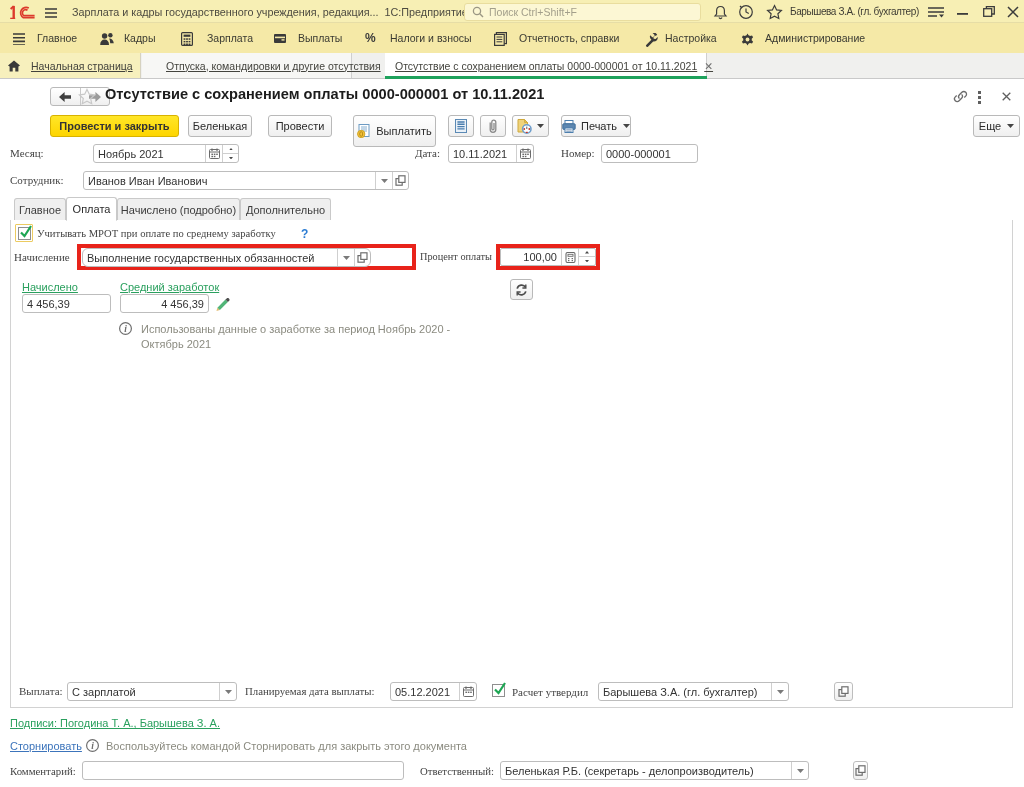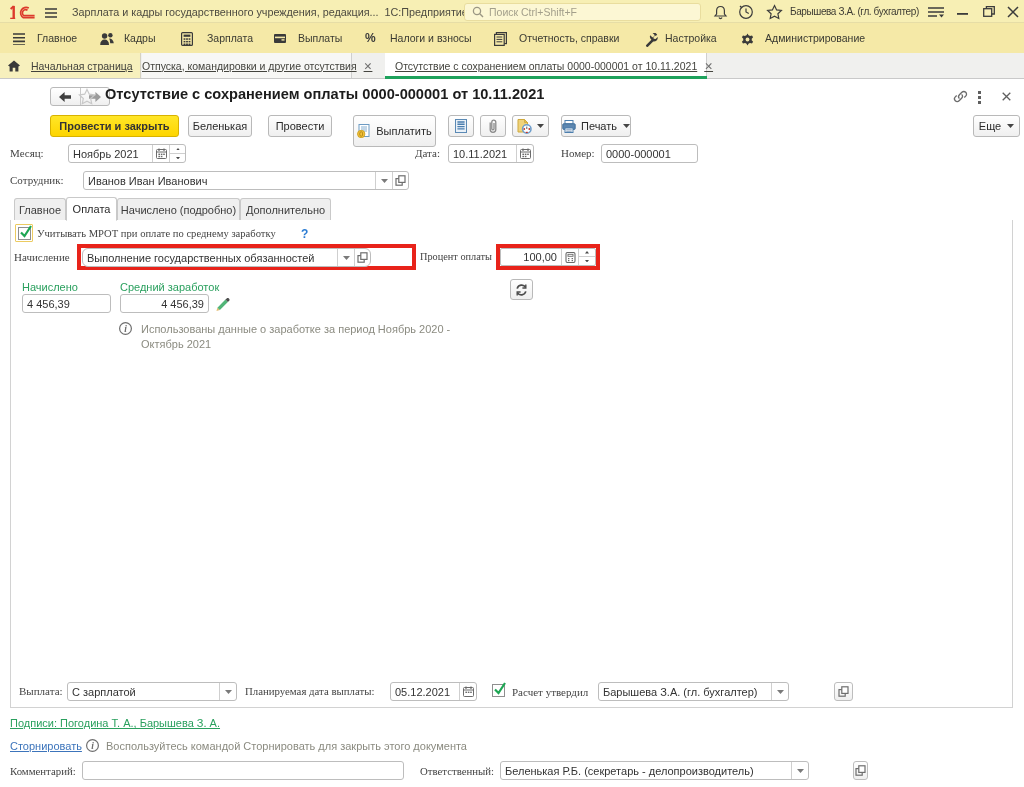--- a/index.html
+++ b/index.html
@@ -4,21 +4,21 @@
 <style>
 * { margin:0; padding:0; box-sizing:border-box; }
 html,body { width:1024px; height:787px; }
 body { font-family:"Liberation Sans", sans-serif; position:relative; background:#fff; overflow:hidden; font-size:11px; color:#333; }
 .abs { position:absolute; }
 .lbl { position:absolute; font-size:11px; color:#444; white-space:nowrap;font-family:Liberation Serif, serif; }
 .fld { position:absolute; background:#fff; border:1px solid #bdbdbd; border-radius:3px; font-size:11px; color:#333; display:flex; align-items:center; white-space:nowrap; }
 .fld .txt { padding:0 4px; flex:1; overflow:hidden; }
 .seg { width:17px; align-self:stretch; border-left:1px solid #cfcfcf; display:flex; align-items:center; justify-content:center; }
 .btn { position:absolute; background:linear-gradient(#ffffff,#efefef); border:1px solid #b9b9b9; border-radius:3px; font-size:11px; color:#2b2b2b; display:flex; align-items:center; justify-content:center; white-space:nowrap;margin-left:40px; }
-.grnlbl { position:absolute; font-size:11px; color:#2aa05e; white-space:nowrap; }
+.grnlbl { position:absolute; font-size:11px; color:#2aa05e; white-space:nowrap;text-decoration:underline; }
 .grnlink { position:absolute; font-size:11px; color:#2aa05e; text-decoration:underline; white-space:nowrap; }
 svg { display:block; }
 
 
 #titlebar { position:absolute; left:0; top:0; width:1024px; height:22px; background:#f7efb4; }
 #menubar { position:absolute; left:0; top:22px; width:1024px; height:31px; background:#f5e9a7; border-top:1px solid #e6dda6; }
 #tabbar { position:absolute; left:0; top:53px; width:1024px; height:26px; background:#f0f0ee; border-bottom:1px solid #c9c9c9; }
 .mitem { position:absolute; top:0; height:30px; display:flex; align-items:center; font-size:10.5px; color:#3a3a32; }
 .ttxt { position:absolute; top:0; height:23px; display:flex; align-items:center; font-size:10px; color:#4c4a40; white-space:nowrap; }
 #search { position:absolute; left:464px; top:3px; width:237px; height:18px; background:#fcf7d4; border:1px solid #e9dd9e; border-radius:3px; display:flex; align-items:center; font-size:10.5px; color:#a39f8b; }
@@ -145,21 +145,21 @@
   <div class="mitem" style="left:765px">Администрирование</div>
 </div>
 
 <div id="tabbar">
   <div class="tab" style="left:0;width:141px;background:#f7f0bd;border-right:1px solid #d6d2c0;padding-left:8px;">
     <svg style="margin-right:11px" width="12" height="12" viewBox="0 0 12 12">
         <path d="M6,0.5 L12,5.4 L10.4,6.6 L10.4,11.5 L7.3,11.5 L7.3,7.8 L4.7,7.8 L4.7,11.5 L1.6,11.5 L1.6,6.6 L0,5.4 Z" fill="#3a3a3a"></path>
       </svg>
     Начальная страница
   </div>
-  <div class="tab" style="left:142px;width:210px;background:#f7f7f5;border-right:1px solid #cfcfcf;padding-left:0;color:#44443e">Отпуска, командировки и другие отсутствия<span class="tabx">✕</span></div>
+  <div class="tab" style="left:142px;width:210px;background:#f7f7f5;border-right:1px solid #cfcfcf;padding-left:24px;color:#44443e">Отпуска, командировки и другие отсутствия<span class="tabx">✕</span></div>
   <div class="tab" style="left:385px;width:322px;background:#fff;border-right:1px solid #cfcfcf;padding-left:10px;color:#44443e">Отсутствие с сохранением оплаты 0000-000001 от 10.11.2021<span class="tabx">✕</span></div>
   <div class="abs" style="left:385px;top:23px;width:322px;height:2.5px;background:#1ea25c"></div>
 </div>
 
 <div id="formheader">
   <div class="btn" style="left:10px;top:87px;width:60px;height:19px;padding:0;">
     <div style="width:30px;height:100%;display:flex;align-items:center;justify-content:center;border-right:1px solid #c9c9c9">
       <svg width="12" height="10" viewBox="0 0 12 10">
           <path d="M0,5 L5.6,0 L5.6,3.2 L12,3.2 L12,6.8 L5.6,6.8 L5.6,10 Z" fill="#3f3f3f"></path>
         </svg>
@@ -249,21 +249,21 @@
   <div class="btn" style="left:933px;top:115px;width:47px;height:22px">Еще
     <svg style="margin-left:6px" width="7" height="4" viewBox="0 0 7 4">
         <path d="M0,0 L7,0 L3.5,4 Z" fill="#444"></path>
       </svg>
   </div>
   <div class="btn" style="left:988px;top:115px;width:24px;height:22px;font-weight:bold">?</div>
 </div>
 
 <div id="fields">
   <div class="lbl" style="left:10px;top:147px">Месяц:</div>
-  <div class="fld" style="left:68px;top:144px;width:118px;height:19px">
+  <div class="fld" style="left:93px;top:144px;width:146px;height:19px">
     <div class="txt">Ноябрь 2021</div>
     <div class="seg">
         <svg width="11" height="11" viewBox="0 0 11 11">
           <rect x="0.5" y="1.5" width="10" height="9" rx="1" fill="none" stroke="#6b6b6b" stroke-width="1"></rect>
           <path d="M3,0.5 V3 M8,0.5 V3" stroke="#6b6b6b" stroke-width="1.2"></path>
           <path d="M0.5,4 H10.5" stroke="#6b6b6b" stroke-width="1"></path>
           <g fill="#6b6b6b">
             <rect x="2.4" y="5.6" width="1.6" height="1.4"></rect>
             <rect x="4.8" y="5.6" width="1.6" height="1.4"></rect>
             <rect x="7.2" y="5.6" width="1.6" height="1.4"></rect>

